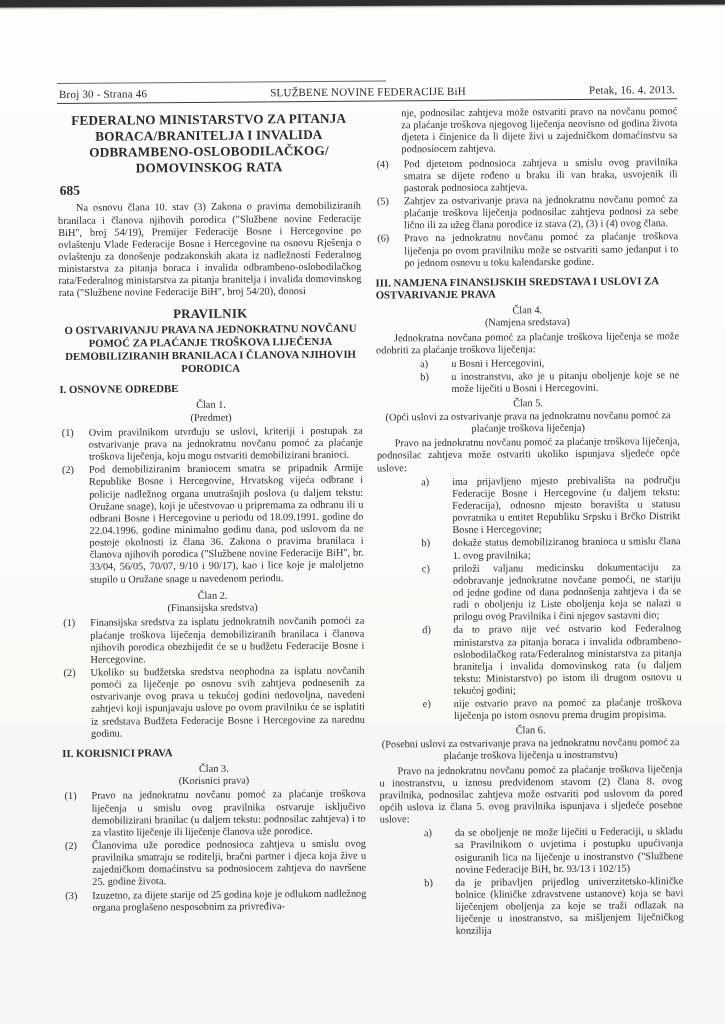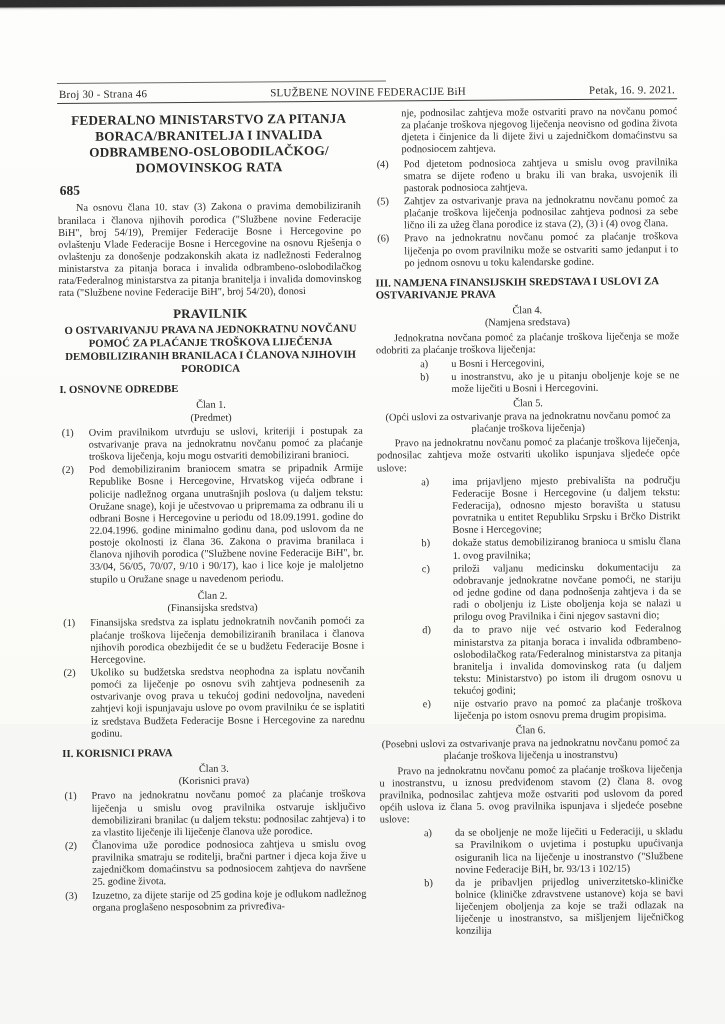--- a/index.html
+++ b/index.html
@@ -58,21 +58,21 @@
 </head>
 <body>
 
 <div class="page">
   <div class="scan-strip"></div>
   <div class="tilt">
 
     <div class="runhead">
       <span>Broj 30 - Strana 46</span>
       <span>SLUŽBENE NOVINE FEDERACIJE BiH</span>
-      <span>Petak, 16. 9. 2021.</span>
+      <span>Petak, 16. 4. 2013.</span>
     </div>
 
     <div class="cols">
 
       <div class="col">
         <h1 class="ministry">FEDERALNO MINISTARSTVO ZA PITANJA BORACA/BRANITELJA I INVALIDA ODBRAMBENO-OSLOBODILAČKOG/ DOMOVINSKOG RATA</h1>
         <div class="actnum">685</div>
         <p class="body ind just">Na osnovu člana 10. stav (3) Zakona o pravima demobiliziranih branilaca i članova njihovih porodica ("Službene novine Federacije BiH", broj 54/19), Premijer Federacije Bosne i Hercegovine po ovlaštenju Vlade Federacije Bosne i Hercegovine na osnovu Rješenja o ovlaštenju za donošenje podzakonskih akata iz nadležnosti Federalnog ministarstva za pitanja boraca i invalida odbrambeno-oslobodilačkog rata/Federalnog ministarstva za pitanja branitelja i invalida domovinskog rata ("Službene novine Federacije BiH", broj 54/20), donosi</p>
 
         <div class="ctitle big">PRAVILNIK</div>

